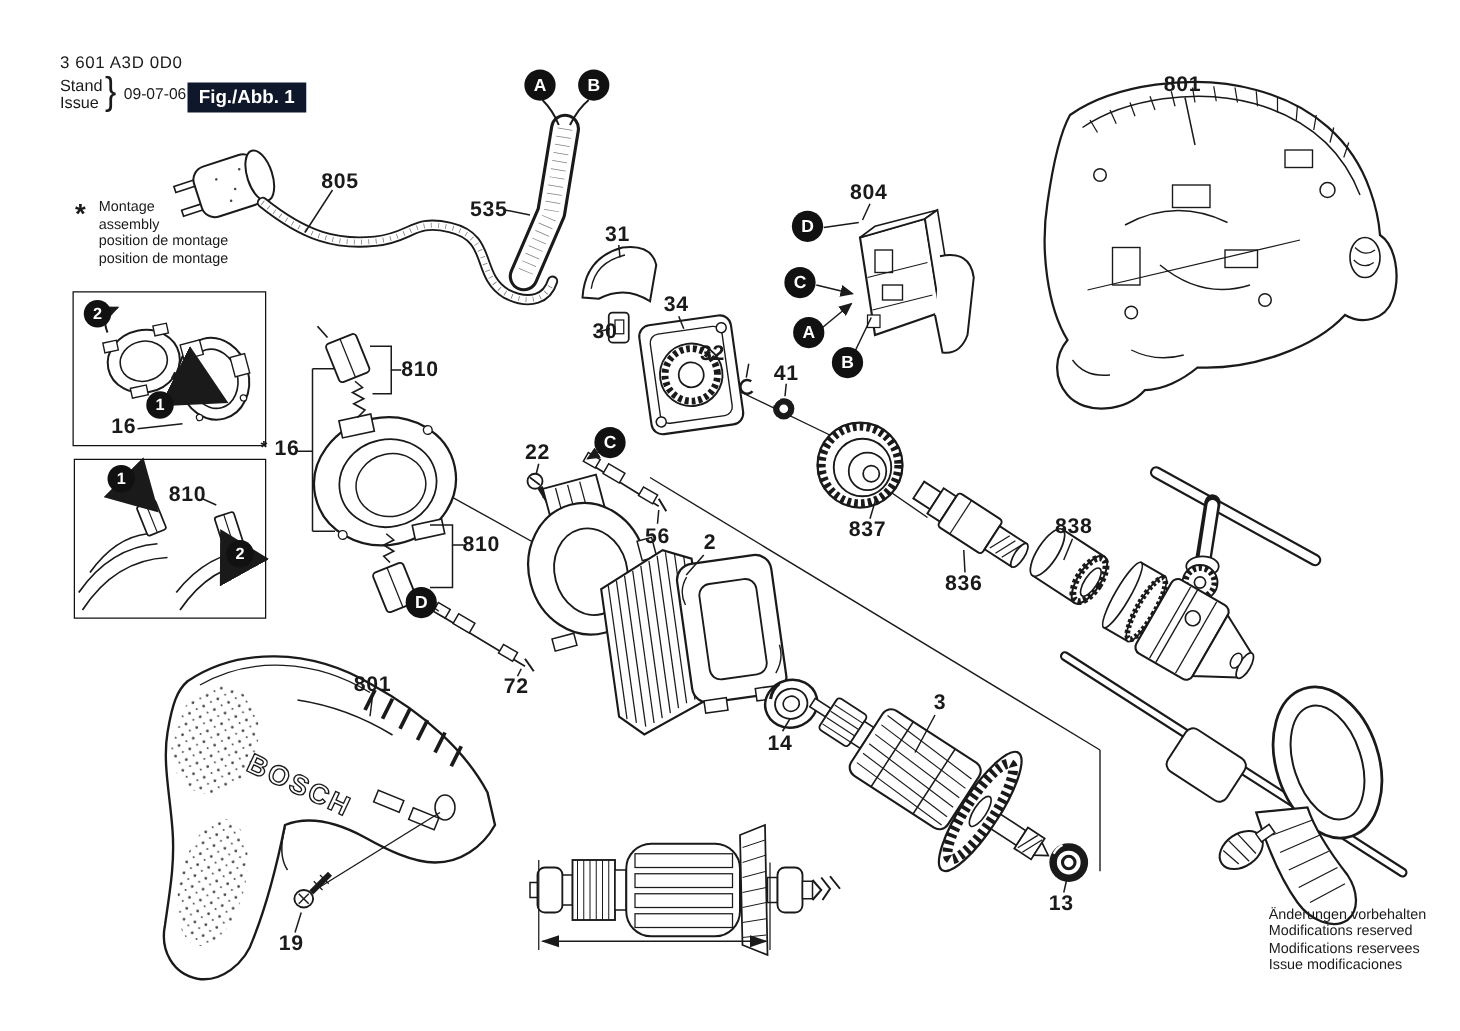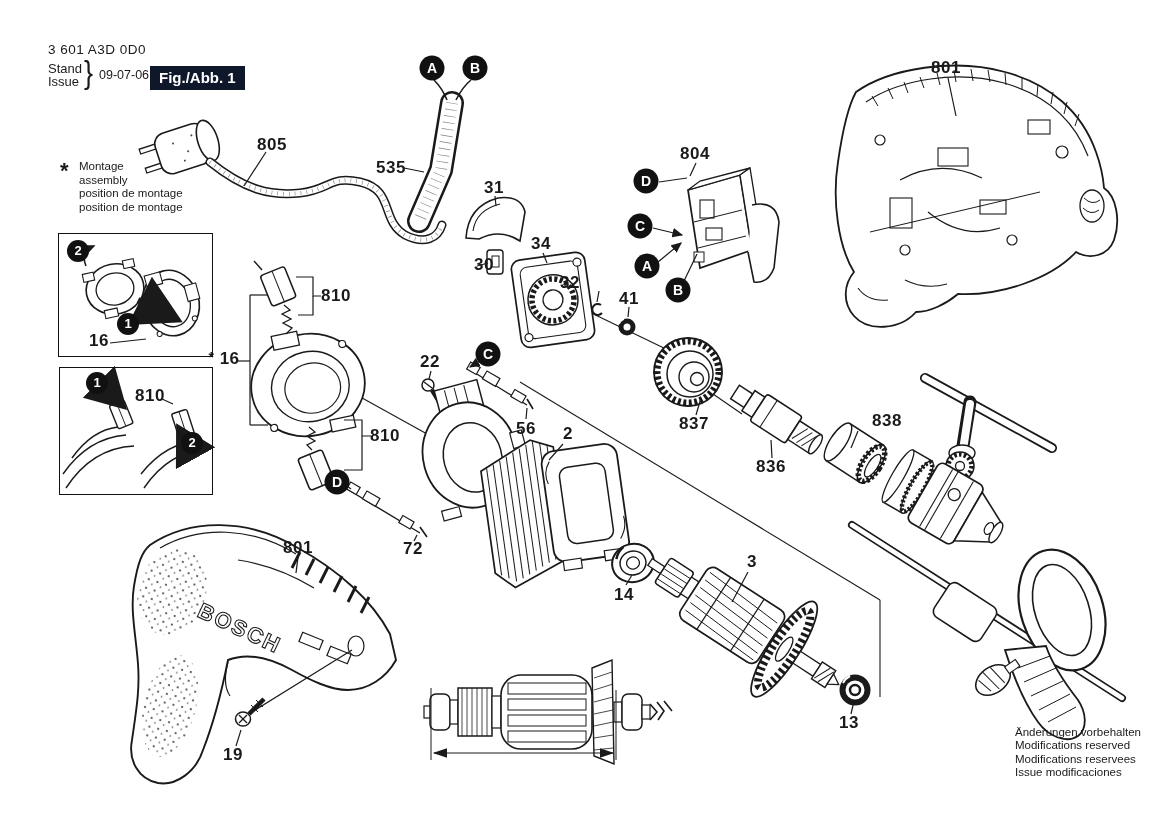--- a/index.html
+++ b/index.html
@@ -585,21 +585,21 @@
 <div class="lbl" style="left:99px;top:341px;">16</div>
 <div class="lbl starlbl" style="left:224px;top:359px;text-align:right;"><sup>*</sup>&nbsp;<span>16</span></div>
 <div class="lbl" style="left:150px;top:396px;">810</div>
 <div class="lbl" style="left:385px;top:436px;">810</div>
 <div class="lbl" style="left:430px;top:362px;">22</div>
 <div class="lbl" style="left:526px;top:429px;">56</div>
 <div class="lbl" style="left:570px;top:283px;">32</div>
 <div class="lbl" style="left:629px;top:299px;">41</div>
 <div class="lbl" style="left:694px;top:424px;">837</div>
 <div class="lbl" style="left:771px;top:467px;">836</div>
-<div class="lbl" style="left:887px;top:421px;">838</div>
+<div class="lbl" style="left:859px;top:421px;">838</div>
 <div class="lbl" style="left:568px;top:434px;">2</div>
 <div class="lbl" style="left:413px;top:549px;">72</div>
 <div class="lbl" style="left:624px;top:595px;">14</div>
 <div class="lbl" style="left:752px;top:562px;">3</div>
 <div class="lbl" style="left:849px;top:723px;">13</div>
 <div class="lbl" style="left:298px;top:548px;">801</div>
 <div class="lbl" style="left:233px;top:755px;">19</div>
 
 <div class="callout" style="left:432px;top:68px;">A</div>
 <div class="callout" style="left:475px;top:68px;">B</div>

